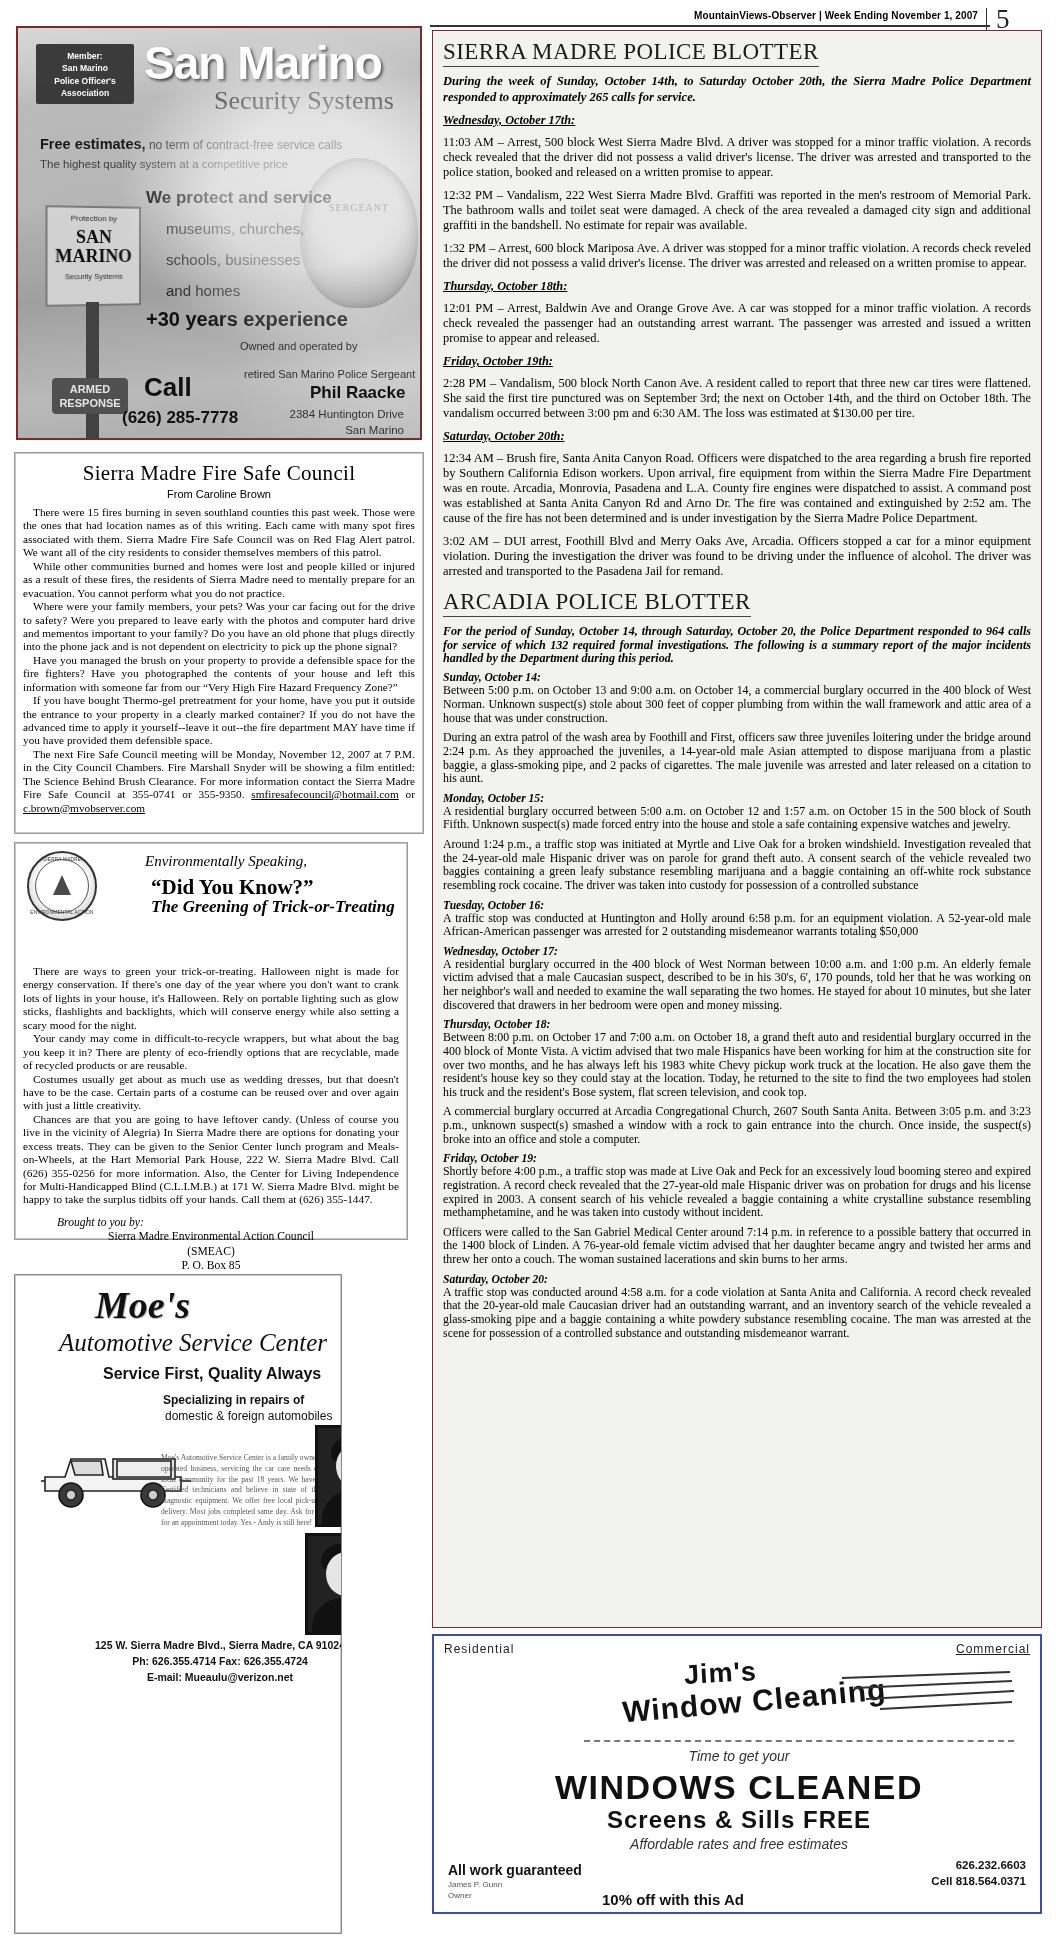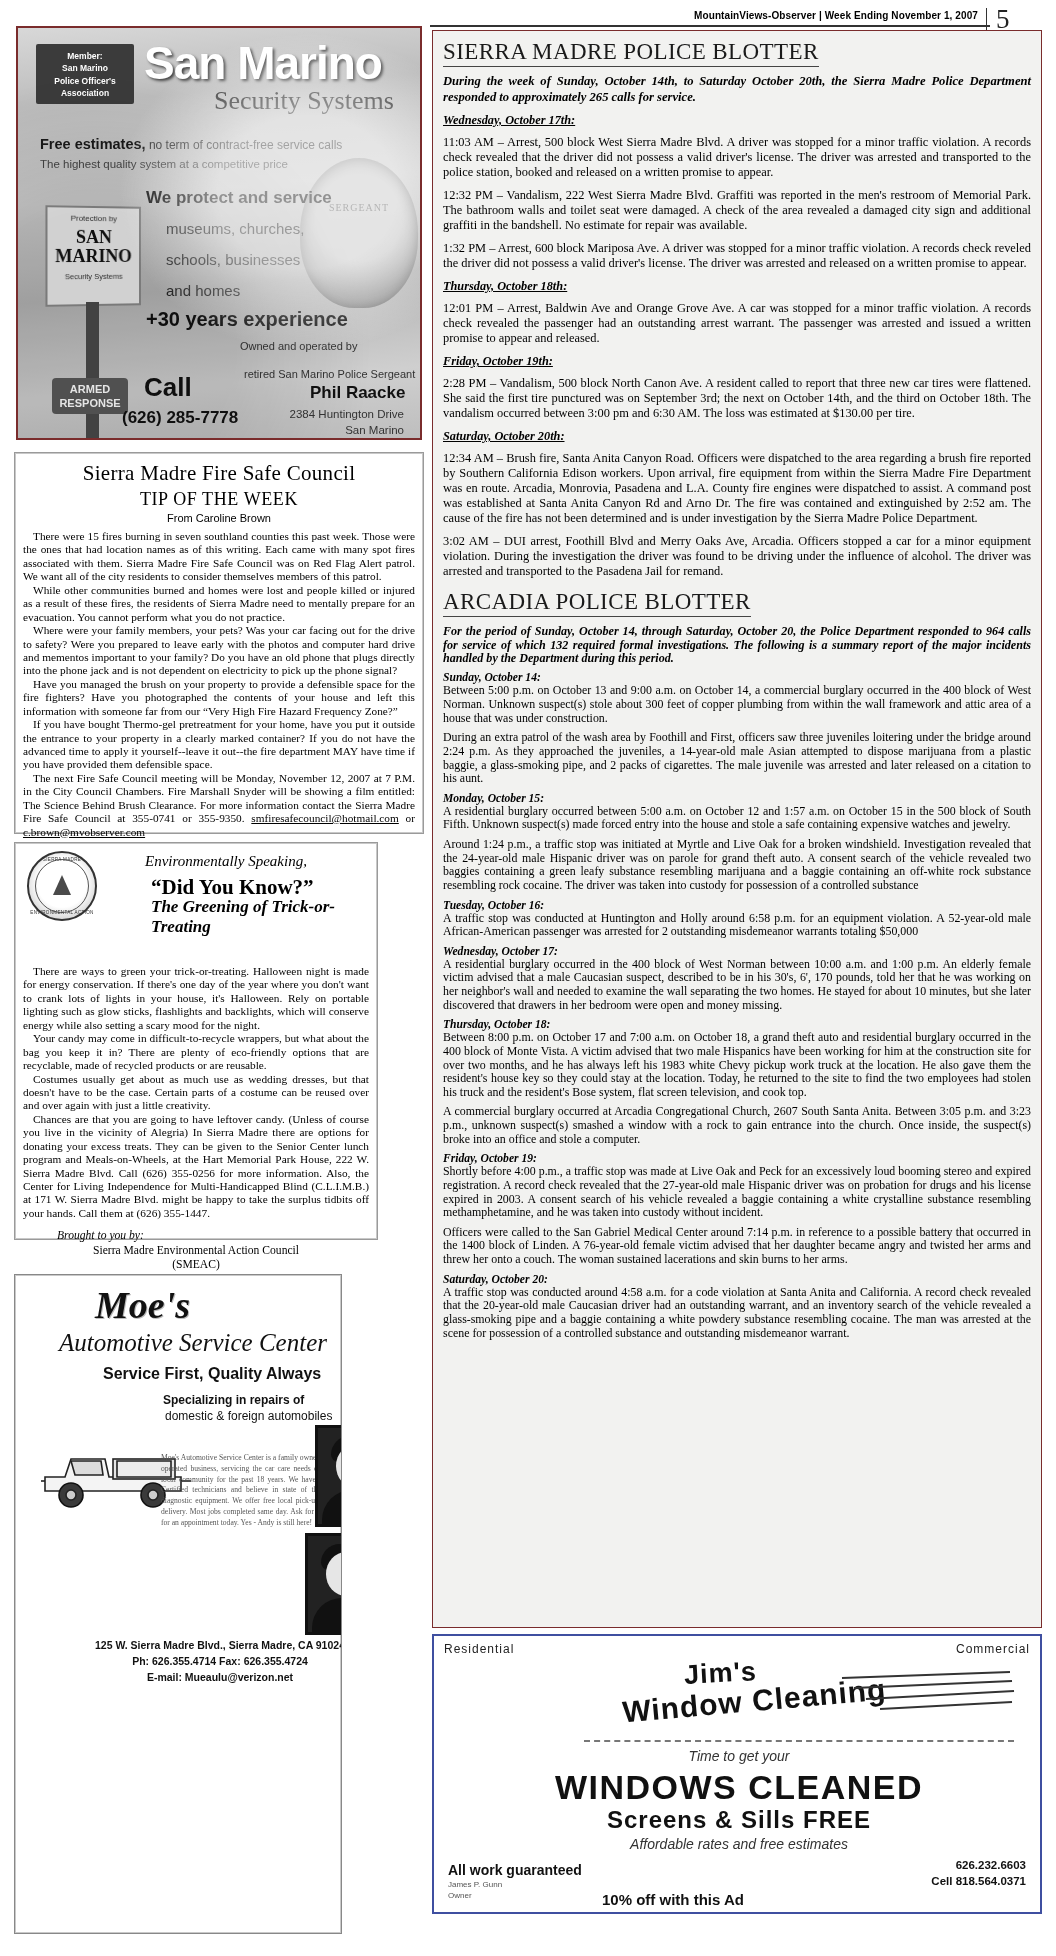--- a/index.html
+++ b/index.html
@@ -204,21 +204,21 @@
     padding: 0 8px 6px 8px;
     font-family: "Liberation Serif", serif;
     font-size: 11.3px; line-height: 1.19;
     text-align: justify;
   }
   .fsc-body p { margin: 0 0 0 0; text-indent: 10px; }
   .lnk { text-decoration: underline; }
 
   
   #box-smeac {
-    left: 14px; top: 842px; width: 364px; height: 398px;
+    left: 14px; top: 842px; width: 394px; height: 398px;
   }
   .smeac-top { position: relative; height: 78px; }
   .smeac-seal {
     position: absolute; left: 12px; top: 8px; width: 66px; height: 66px;
     border-radius: 50%;
     border: 2px solid #333;
     background: radial-gradient(circle at 50% 45%, #fff 0 50%, #ddd 72%, #bdbdbd 100%);
   }
   .smeac-seal-in {
     position:absolute; inset:6px; border-radius:50%; border:1px solid #555;
@@ -392,21 +392,21 @@
     left: 432px; top: 1634px; width: 610px; height: 280px;
     border: 2px solid #3f4fa0;
     background: #fff; overflow: hidden;
   }
   .jims-res {
     position:absolute; left: 10px; top: 6px;
     font-family:"Liberation Sans",sans-serif; font-size: 12px; letter-spacing:1px; color:#222;
   }
   .jims-com {
     position:absolute; right: 10px; top: 6px;
-    font-family:"Liberation Sans",sans-serif; font-size: 12px; letter-spacing:1px; color:#222;
+    font-family:"Liberation Sans",sans-serif; font-size: 12px; letter-spacing:1px; color:#222;text-decoration:underline;
   }
   .jims-name1 {
     position:absolute; left: 250px; top: 22px;
     font-family:"Liberation Sans",sans-serif; font-weight:bold; font-size: 27px;
     letter-spacing:1px; color:#111; transform: rotate(-3deg);
   }
   .jims-name2 {
     position:absolute; left: 188px; top: 48px;
     font-family:"Liberation Sans",sans-serif; font-weight:bold; font-size: 30px;
     letter-spacing:1px; color:#111; transform: rotate(-5deg);
@@ -512,21 +512,20 @@
     <div class="sm-retired">retired San Marino Police Sergeant</div>
     <div class="sm-phil">Phil Raacke</div>
     <div class="sm-addr">2384 Huntington Drive</div>
     <div class="sm-city">San Marino</div>
     <div class="sm-call">Call</div>
     <div class="sm-phone">(626) 285-7778</div>
   </div>
 
   <div class="box box-dbl" id="box-firesafe">
     <div class="fsc-h1">Sierra Madre Fire Safe Council</div>
-    <div class="fsc-h2">TIP OF THE WEEK</div>
     <div class="fsc-h3">From Caroline Brown</div>
     <div class="fsc-body">
       <p>There were 15 fires burning in seven southland counties this past week.  Those were the ones that had location names as of this writing.  Each came with many spot fires associated with them. Sierra Madre Fire Safe Council was on Red Flag Alert patrol.  We want all of the city residents to consider themselves members of this patrol.</p>
       <p>While other communities burned and homes were lost and people killed or injured as a result of these fires, the residents of Sierra Madre need to mentally prepare for an evacuation.  You cannot perform what you do not practice.</p>
       <p>Where were your family members, your pets?  Was your car facing out for the drive to safety?  Were you prepared to leave early with the photos and computer hard drive and mementos important to your family?  Do you have an old phone that plugs directly into the phone jack and is not dependent on electricity to pick up the phone signal?</p>
       <p>Have you managed the brush on your property to provide a defensible space for the fire fighters?  Have you photographed the contents of your house and left this information with someone far from our “Very High Fire Hazard Frequency Zone?”</p>
       <p>If you have bought Thermo-gel pretreatment for your home, have you put it outside the entrance to your property in a clearly marked container?  If you do not have the advanced time to apply it yourself--leave it out--the fire department MAY have time if you have provided them defensible space.</p>
       <p><span>The next Fire Safe Council meeting will be Monday, November 12, 2007 at 7 P.M. in the City Council Chambers.  Fire Marshall Snyder will be showing a film entitled: The Science Behind Brush Clearance.  For more information contact the Sierra Madre Fire Safe Council at 355-0741 or 355-9350. </span><span class="lnk">smfiresafecouncil@hotmail.com</span><span> or </span><span class="lnk">c.brown@mvobserver.com</span></p>
     </div>
   </div>

